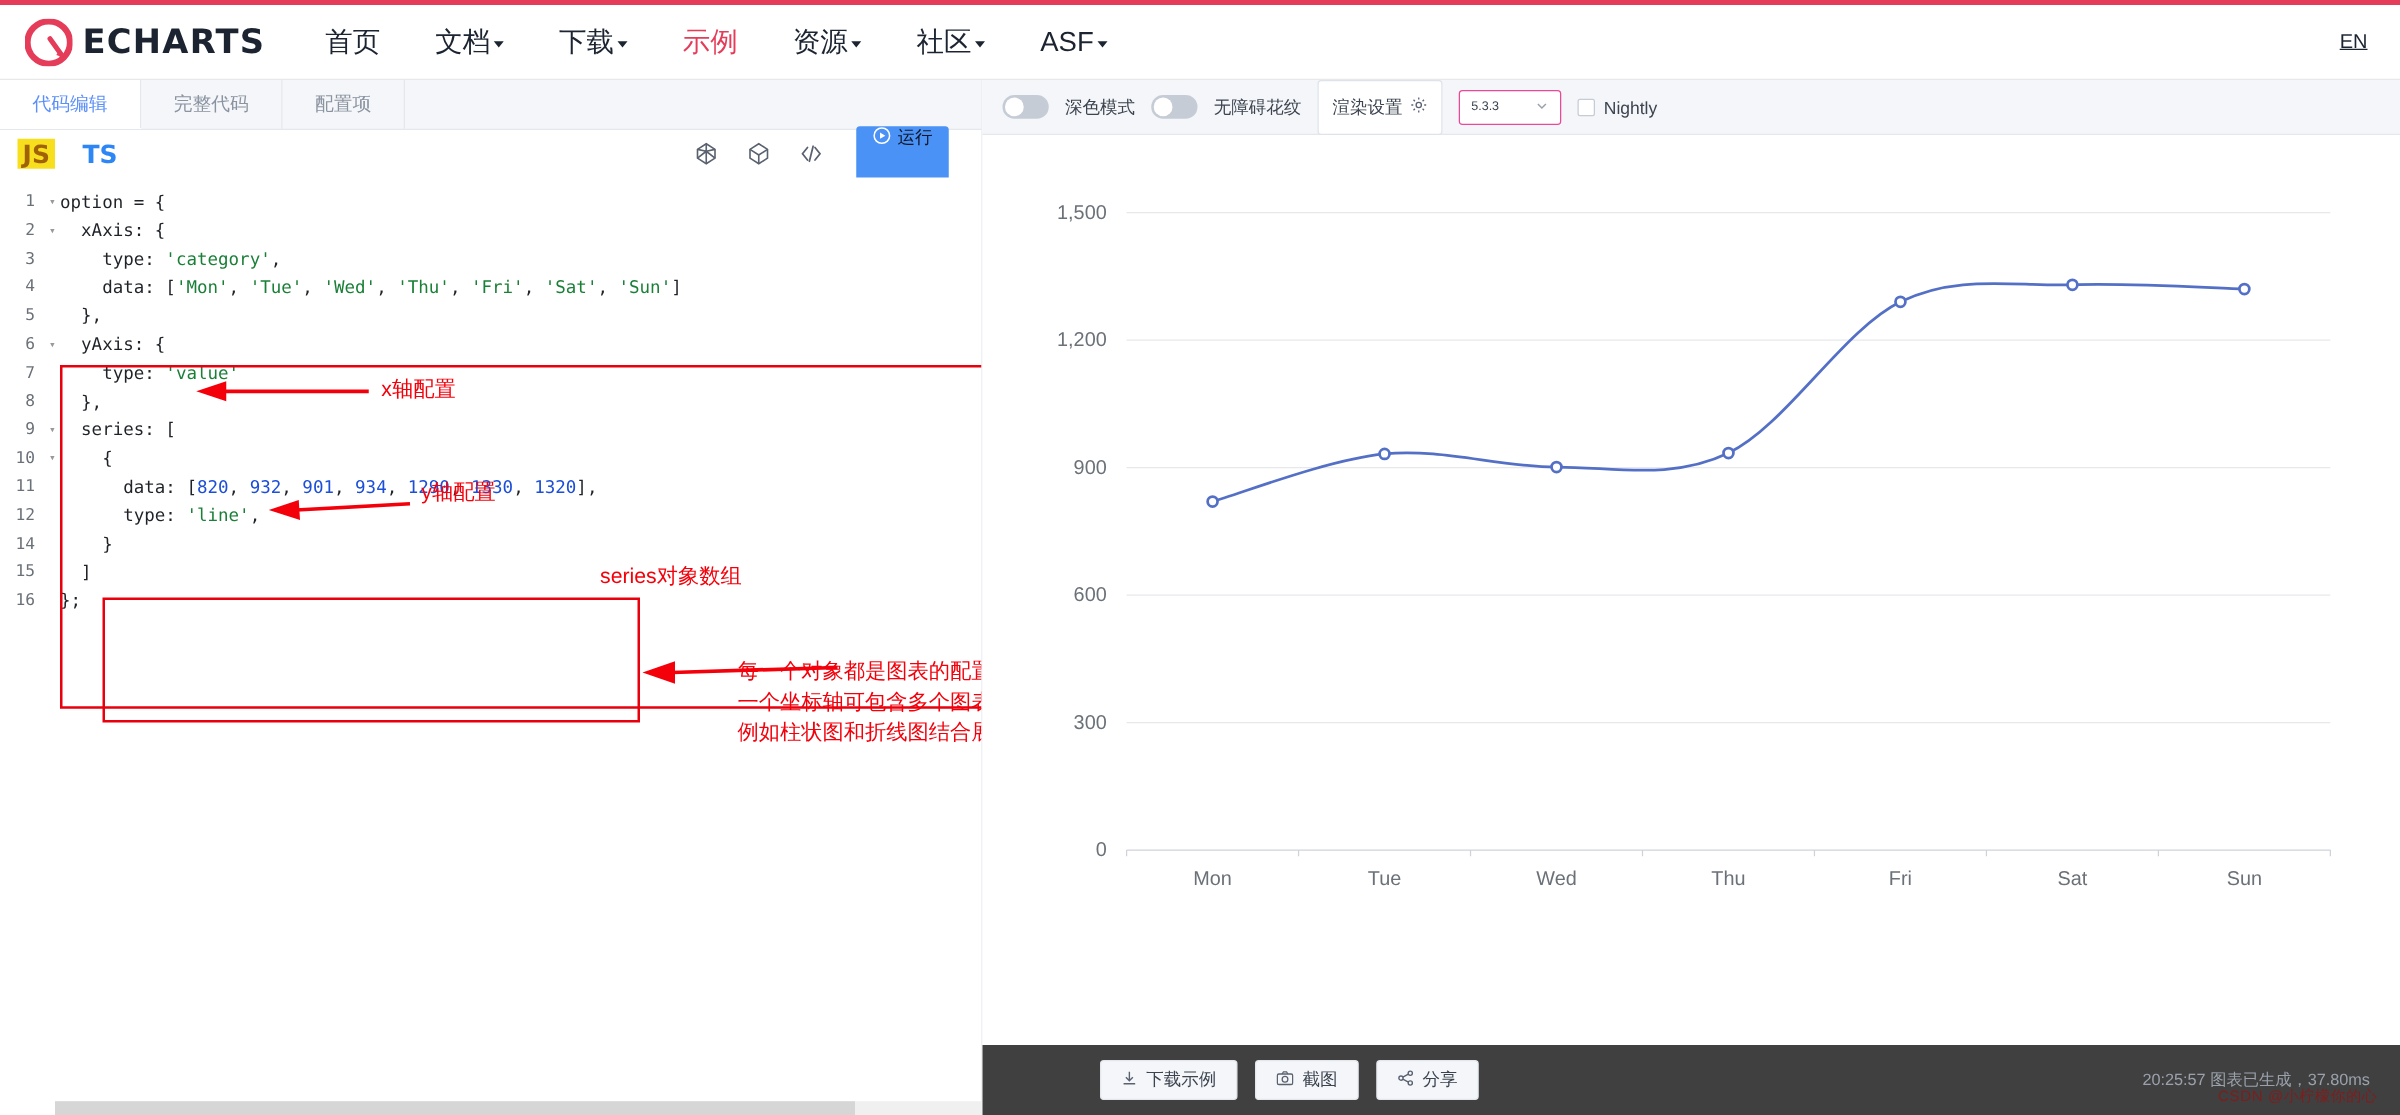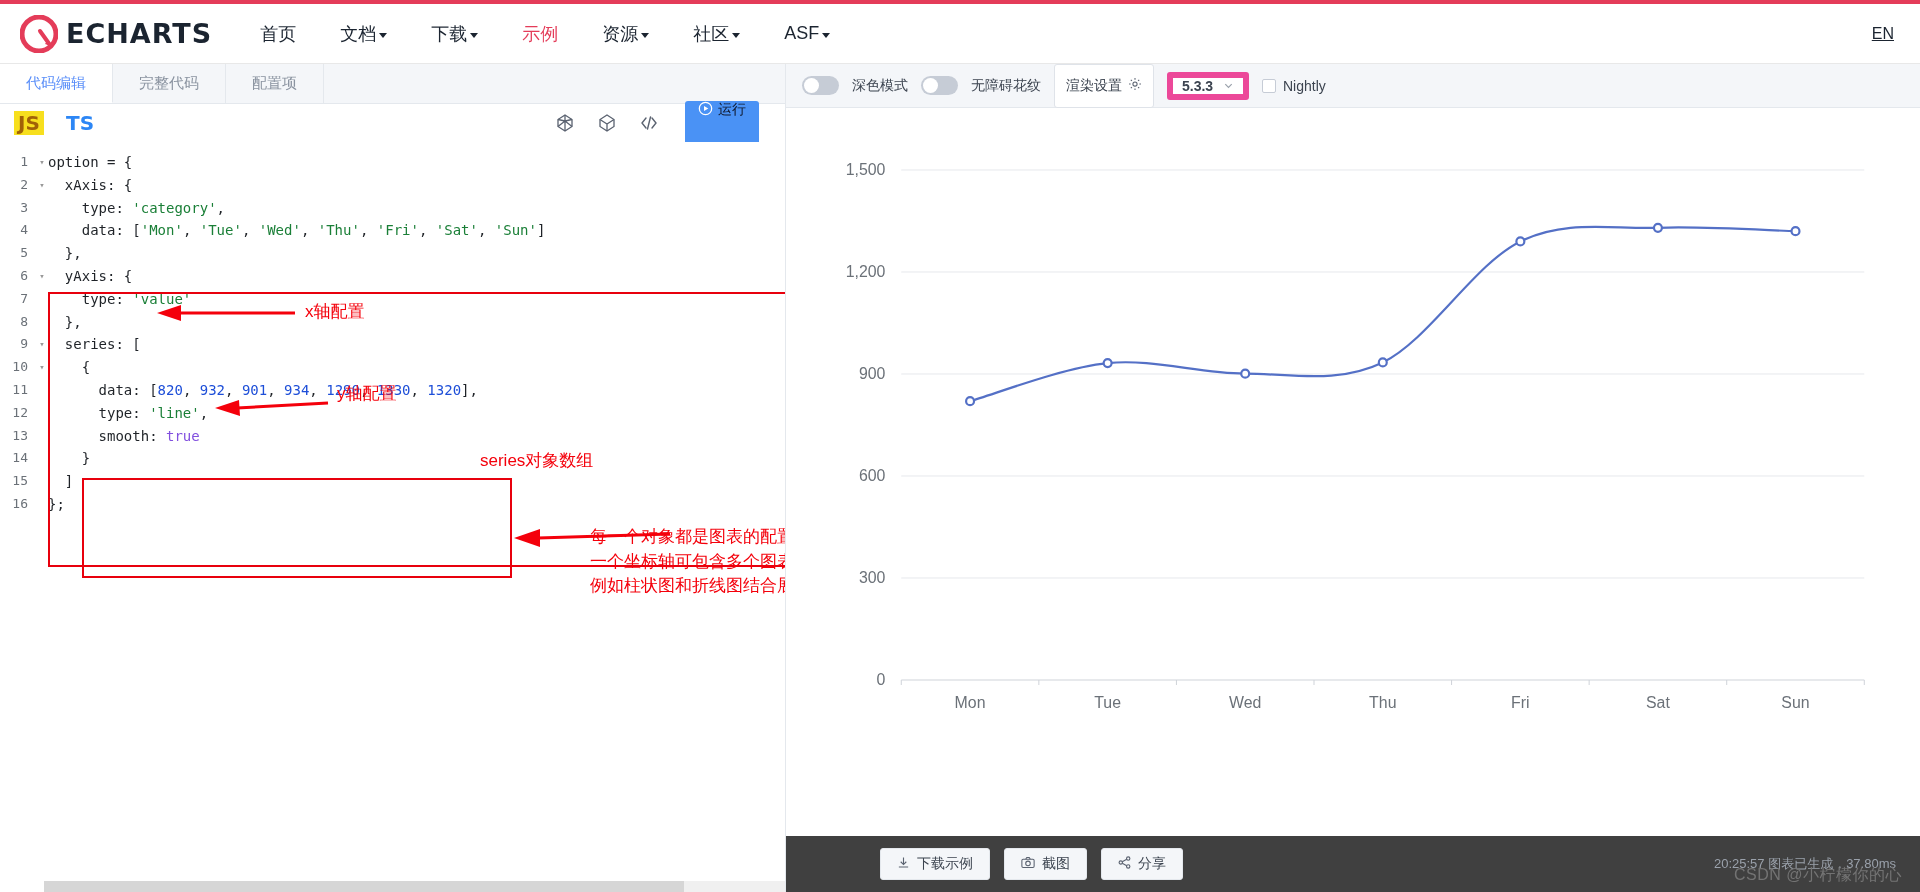--- a/index.html
+++ b/index.html
@@ -22,21 +22,21 @@
     padding-left:20px; position:relative;
   }
   .logo { display:flex; align-items:center; gap:8px; margin-right:48px; }
   .logo-mark { width:38px; height:38px; position:relative; }
   .logo-text {
     font-size:27px; font-weight:bold; letter-spacing:1px;
     color:#1b2430; font-family:"DejaVu Sans", sans-serif;
   }
   .nav { display:flex; align-items:center; gap:44px; }
   .nav-item {
-    font-size:18px; color:#1b2430; cursor:pointer;
+    font-size:22px; color:#1b2430; cursor:pointer;
     display:flex; align-items:center; gap:3px; white-space:nowrap;
   }
   .nav-item.active { color:#e43c59; }
   .caret {
     width:0; height:0; border-left:4px solid transparent;
     border-right:4px solid transparent; border-top:5px solid currentColor;
     margin-top:3px;
   }
   .header-right {
     position:absolute; right:26px; top:50%; transform:translateY(-50%);
@@ -143,24 +143,24 @@
     position:absolute; left:2px; top:2px; width:15px; height:15px;
     border-radius:50%; background:#fff;
   }
   .tb-label { font-size:14px; color:#3c4450; white-space:nowrap; }
   .pill-btn {
     height:44px; background:#fff; border:1px solid #dfe3e9; border-radius:3px;
     display:flex; align-items:center; gap:6px; padding:0 11px;
     font-size:14px; color:#3c4450; cursor:pointer; white-space:nowrap;
   }
   .select-btn {
-    height:28px; width:82px; background:#fff; border:6px solid #ec4899;
+    height:28px; width:82px; background:#fff; border:1px solid #ec4899;
     border-radius:3px; display:flex; align-items:center;
     justify-content:space-between; padding:0 9px;
-    font-size:14px; color:#3c4450; cursor:pointer;font-weight:bold;
+    font-size:10px; color:#3c4450; cursor:pointer;
   }
   .chk {
     width:14px; height:14px; border:1px solid #c6ccd6; border-radius:2px;
     background:#fff; cursor:pointer; flex:none;
   }
   .chk-wrap { display:flex; align-items:center; gap:7px; cursor:pointer; }
 
   
   .chart-wrap { flex:1; position:relative; padding:12px 16px 0 16px; }
   .chart-box { width:100%; height:690px; background:#fff; position:relative; }
@@ -173,21 +173,21 @@
   .bottom-btn {
     height:32px; background:#f4f6f9; border:1px solid #e4e8ed; border-radius:3px;
     display:flex; align-items:center; gap:7px; padding:0 16px;
     font-size:14px; color:#3c4450; cursor:pointer; white-space:nowrap;
   }
   .status-text {
     position:absolute; right:24px; font-size:13px; color:#9aa1ab; white-space:nowrap;
   }
   .watermark {
     position:absolute; right:18px; bottom:6px;
-    font-size:16px; color:#737373; letter-spacing:0.5px;
+    font-size:12px; color:#7f1d1d; letter-spacing:0.5px;
   }
   .left-spacer { width:60px; }
 </style>
 </head>
 <body>
 
 <div class="page">
 
   <div class="accent-bar"></div>
 
@@ -336,25 +336,20 @@
             </div>
             <div class="code-row">
               <span class="ln">11</span>
               <span class="fold"></span>
               <span class="code-txt"><span class="k-punc">      data: [</span><span class="k-num">820</span><span class="k-punc">, </span><span class="k-num">932</span><span class="k-punc">, </span><span class="k-num">901</span><span class="k-punc">, </span><span class="k-num">934</span><span class="k-punc">, </span><span class="k-num">1290</span><span class="k-punc">, </span><span class="k-num">1330</span><span class="k-punc">, </span><span class="k-num">1320</span><span class="k-punc">],</span></span>
             </div>
             <div class="code-row">
               <span class="ln">12</span>
               <span class="fold"></span>
               <span class="code-txt"><span class="k-punc">      type: </span><span class="k-str">'line'</span><span class="k-punc">,</span></span>
-            </div>
-            <div class="code-row">
-              <span class="ln">13</span>
-              <span class="fold"></span>
-              <span class="code-txt"><span class="k-punc">      smooth: </span><span class="k-bool">true</span></span>
             </div>
             <div class="code-row">
               <span class="ln">14</span>
               <span class="fold"></span>
               <span class="code-txt"><span class="k-punc">    }</span></span>
             </div>
             <div class="code-row">
               <span class="ln">15</span>
               <span class="fold"></span>
               <span class="code-txt"><span class="k-punc">  ]</span></span>

